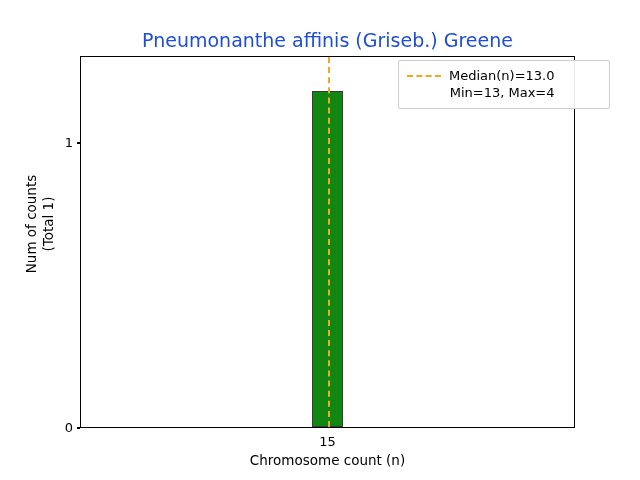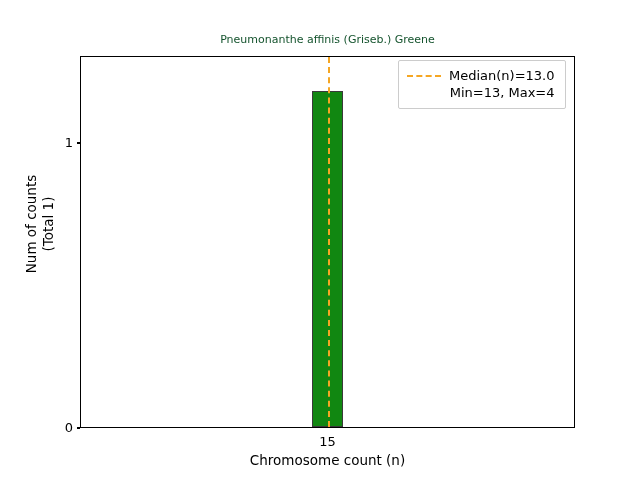--- a/index.html
+++ b/index.html
@@ -21,23 +21,23 @@
     background: #ffffff;
   }
 
   
   #chart-title {
     position: absolute;
     left: 80px;
     top: 30px;
     width: 495px;
     text-align: center;
-    font-size: 11px;
+    font-size: 19px;
     line-height: 20px;
-    color: #14532d;
+    color: #1d4ed8;
     white-space: nowrap;
   }
 
   
   #plot-area {
     position: absolute;
     left: 80px;
     top: 56px;
     width: 495px;
     height: 372px;
@@ -135,21 +135,21 @@
     transform: rotate(-90deg);
     transform-origin: center center;
     white-space: pre-line;
   }
 
   
   #legend {
     position: absolute;
     left: 398px;
     top: 60px;
-    width: 168px;
+    width: 212px;
     border: 1px solid #cccccc;
     border-radius: 2px;
     background: rgba(255,255,255,0.92);
     box-sizing: border-box;
     padding: 6px 8px 7px 8px;
     display: flex;
     align-items: flex-start;
     gap: 8px;
   }
   #legend .legend-swatch {

